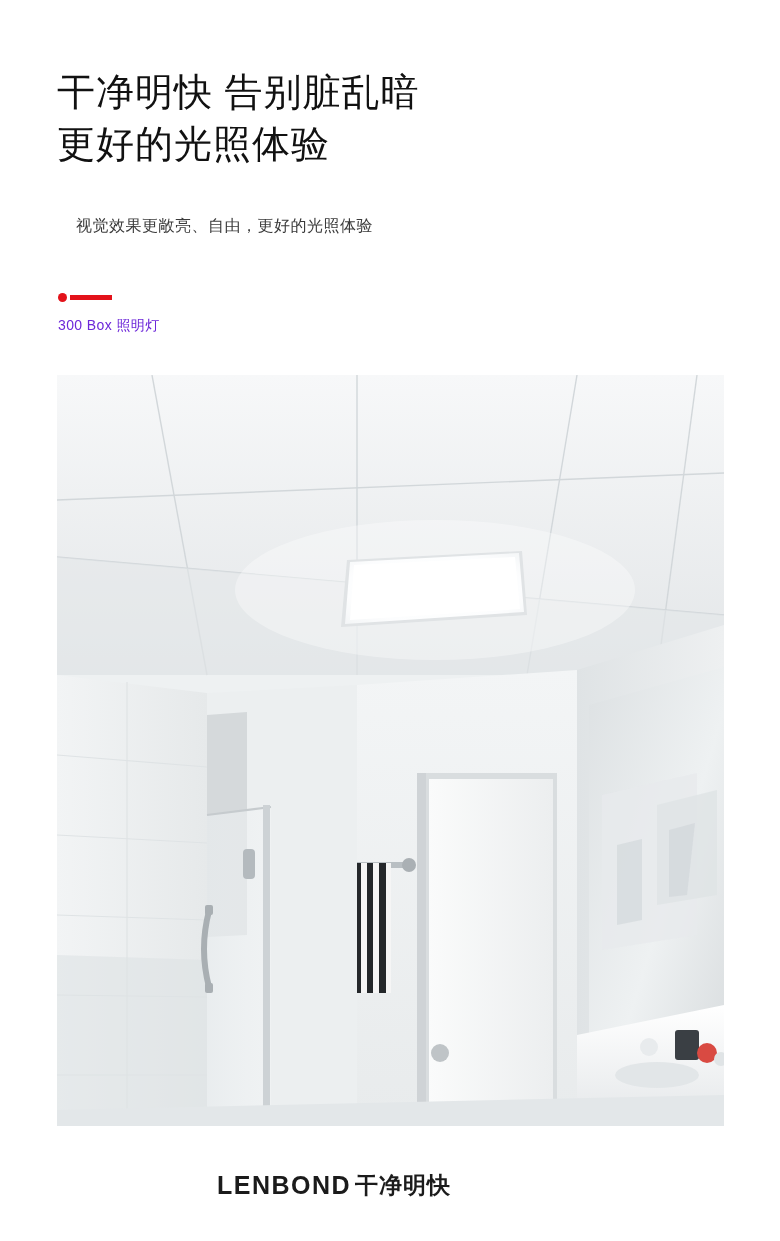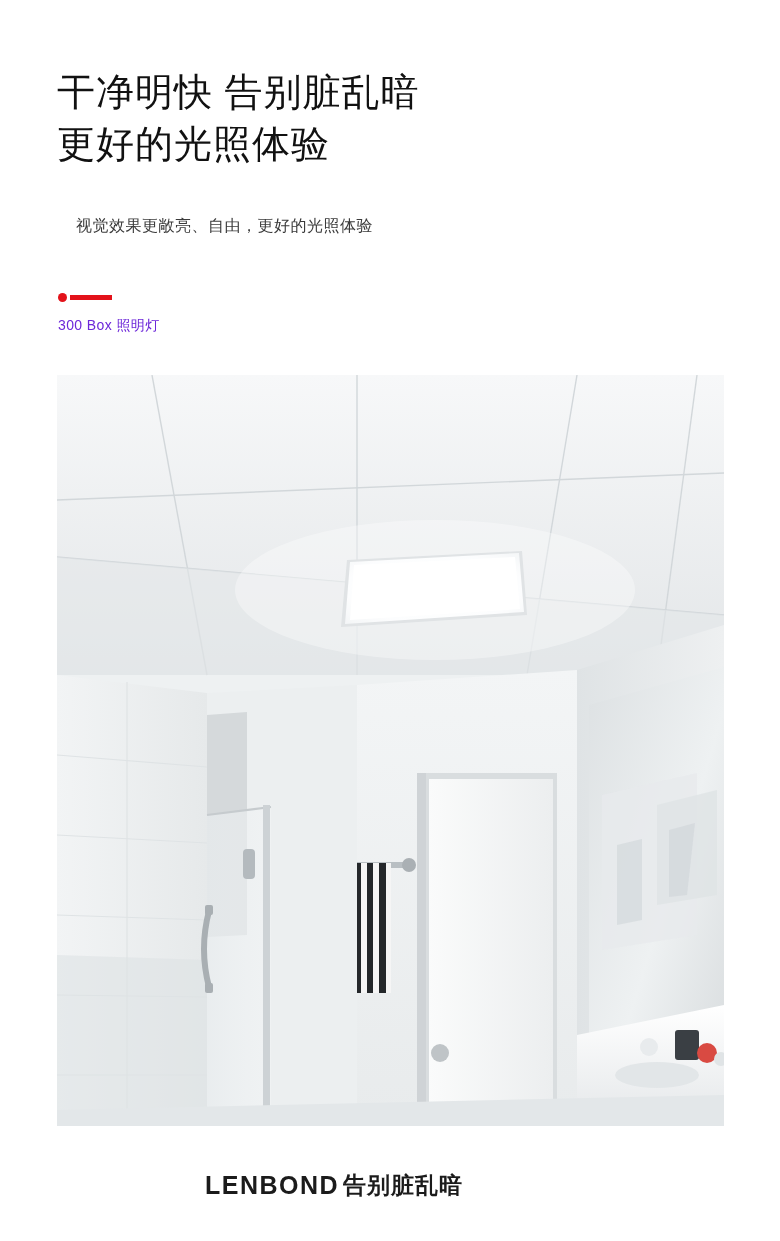--- a/index.html
+++ b/index.html
@@ -274,16 +274,16 @@
         <rect x="148" y="530" width="8" height="10" rx="2" fill="#a9afb3"></rect>
         <rect x="148" y="608" width="8" height="10" rx="2" fill="#a9afb3"></rect>
       </g>
 
       <path d="M0 735 L667 720 L667 751 L0 751 Z" fill="#e3e7e9"></path>
     </svg>
   </div>
 
   <div class="footer">
     <span class="logo-mark">LENBOND</span>
-    <span class="logo-cn">告别脏乱暗</span>
+    <span class="logo-cn">干净明快</span>
   </div>
 
 </div>
 
 </body></html>

